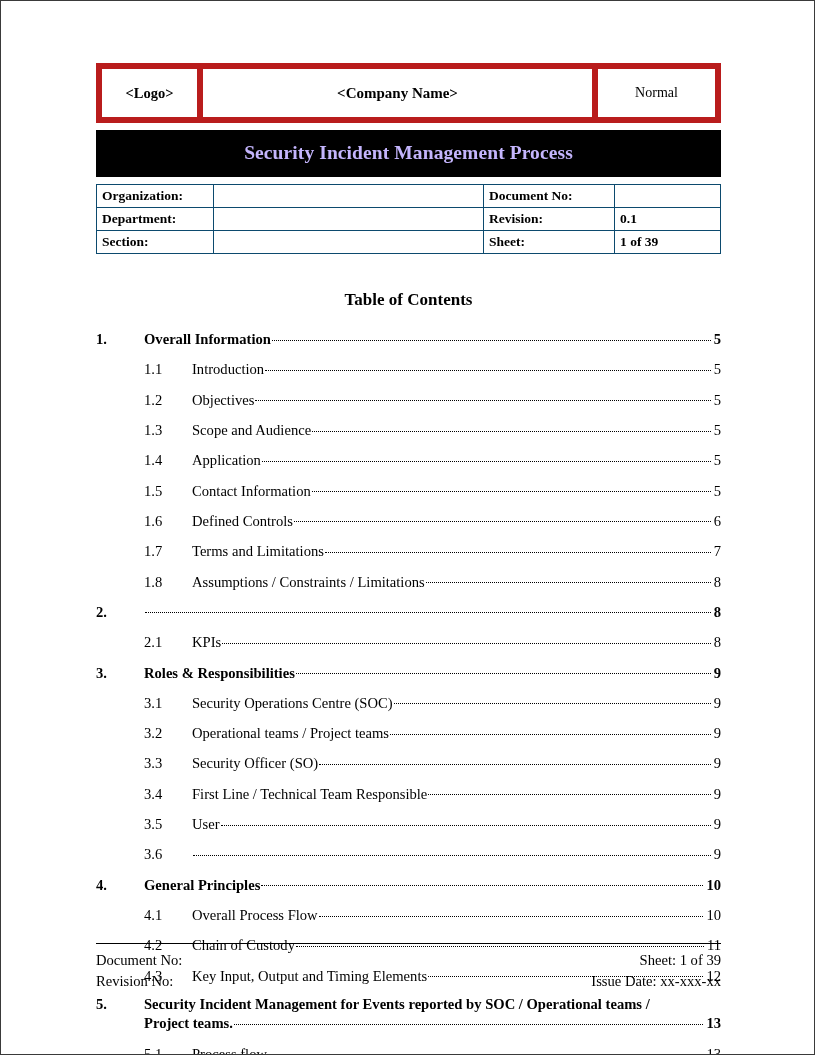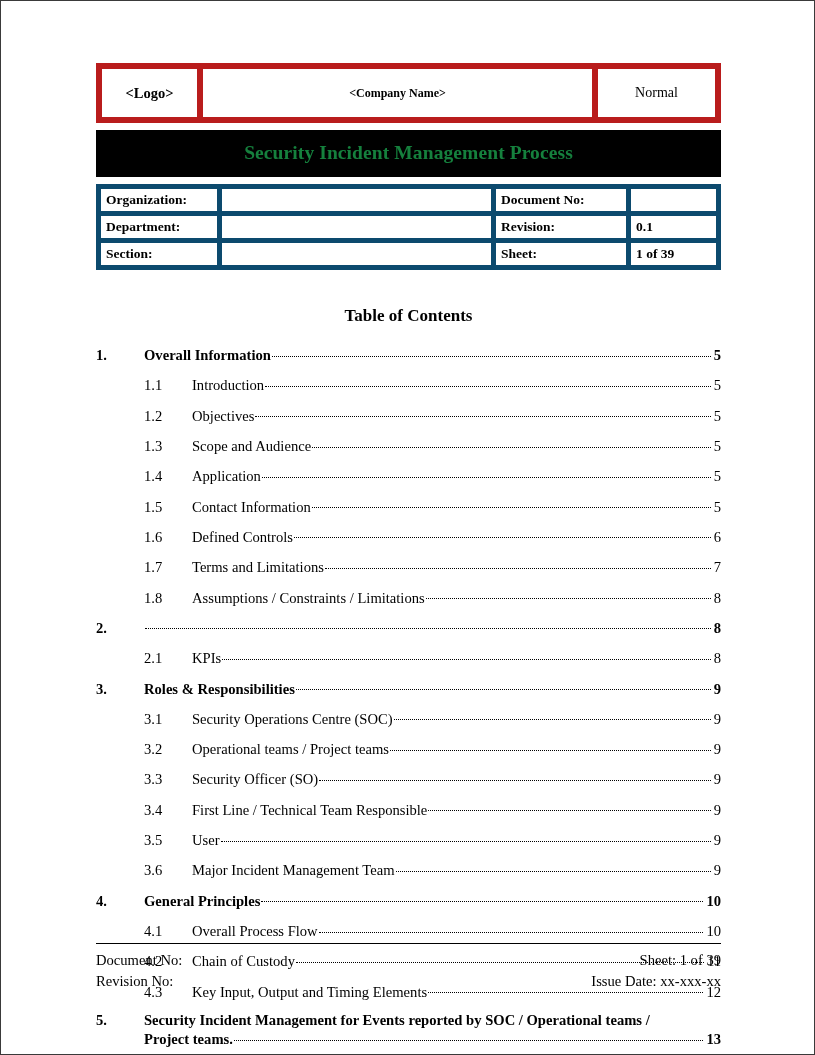--- a/index.html
+++ b/index.html
@@ -46,49 +46,49 @@
   }
   .cell-logo {
     width: 95px;
     text-align: center;
     font-weight: bold;
     font-size: 14.5px;
   }
   .cell-company {
     text-align: center;
     font-weight: bold;
-    font-size: 12px;
+    font-size: 15px;
   }
   .cell-normal {
     width: 117px;
     text-align: center;
     font-weight: normal;
     font-size: 14px;
   }
 
   .title-banner {
     margin-top: 7px;
     background: #000000;
-    color: #15803d;
+    color: #c4b5fd;
     text-align: center;
     font-weight: bold;
     font-size: 19.5px;
     line-height: 1;
     padding: 13px 0 14px 0;
     letter-spacing: 0.1px;
   }
 
   .info-table {
     margin-top: 7px;
     width: 100%;
     border-collapse: collapse;
     table-layout: fixed;
   }
   .info-table td {
-    border: 5px solid #0c4a6e;
+    border: 1px solid #0c4a6e;
     height: 22px;
     padding: 0 16px 0 5px;
     font-size: 13.5px;
     vertical-align: middle;
   }
   .info-table td.lbl {
     font-weight: bold;
   }
   .info-table td.val {
     font-weight: bold;
@@ -385,21 +385,20 @@
           <span class="toc-num">3.5</span>
           <span class="toc-body">
             <span class="toc-label">User</span>
             <span class="toc-leader"></span>
             <span class="toc-page">9</span>
           </span>
         </div>
         <div class="toc-row lvl2">
           <span class="toc-num">3.6</span>
           <span class="toc-body">
-            <span class="toc-label">Major Incident Management Team</span>
             <span class="toc-leader"></span>
             <span class="toc-page">9</span>
           </span>
         </div>
         <div class="toc-row lvl1">
           <span class="toc-num">4.</span>
           <span class="toc-body">
             <span class="toc-label">General Principles</span>
             <span class="toc-leader"></span>
             <span class="toc-page">10</span>

